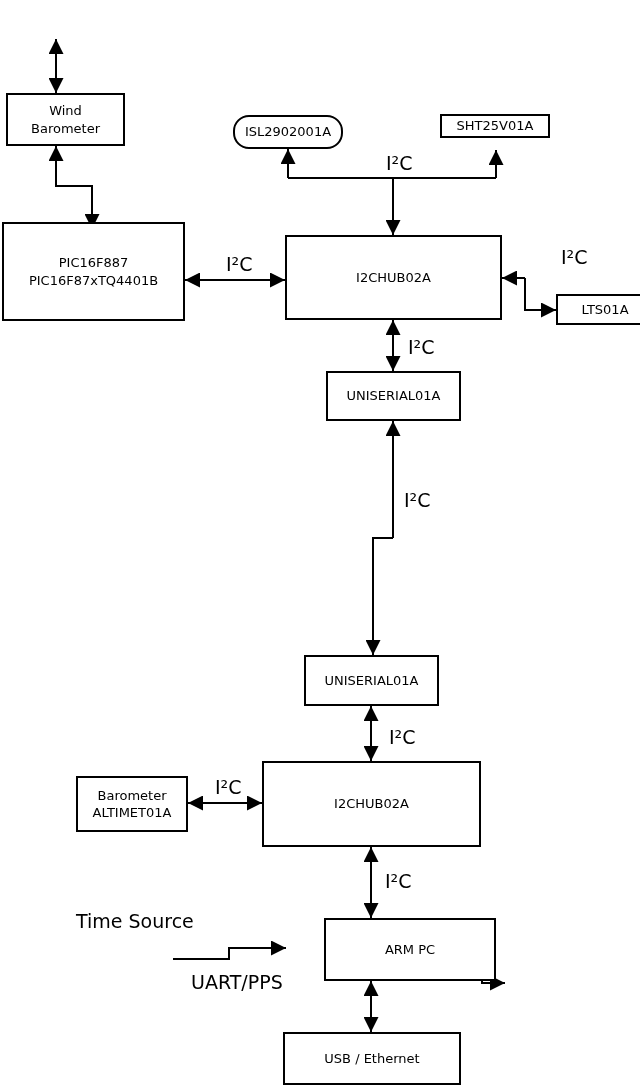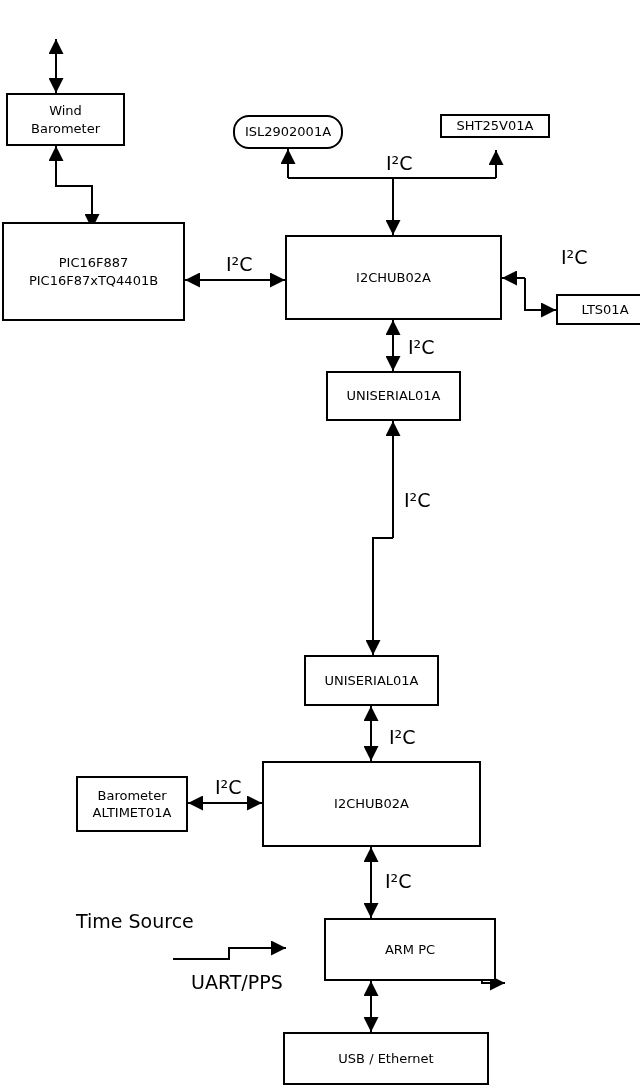--- a/index.html
+++ b/index.html
@@ -132,21 +132,21 @@
     <span>Barometer</span>
     <span>ALTIMET01A</span>
   </div>
 
   <div class="node" style="left:286px; top:918px; width:172px; height:63px;margin-left:38px;">
     <span>ARM PC</span>
   </div>
 
 
 
-  <div class="node" style="left:283px; top:1032px; width:206px; height:53px;">
+  <div class="node" style="left:283px; top:1032px; width:178px; height:53px;">
     <span>USB / Ethernet</span>
   </div>
 
   <span class="lbl" style="left:386px; top:152px;">I²C</span>
   <span class="lbl" style="left:226px; top:253px;">I²C</span>
   <span class="lbl" style="left:561px; top:246px;">I²C</span>
   <span class="lbl" style="left:408px; top:336px;">I²C</span>
   <span class="lbl" style="left:404px; top:489px;">I²C</span>
   <span class="lbl" style="left:389px; top:726px;">I²C</span>
   <span class="lbl" style="left:215px; top:776px;">I²C</span>

